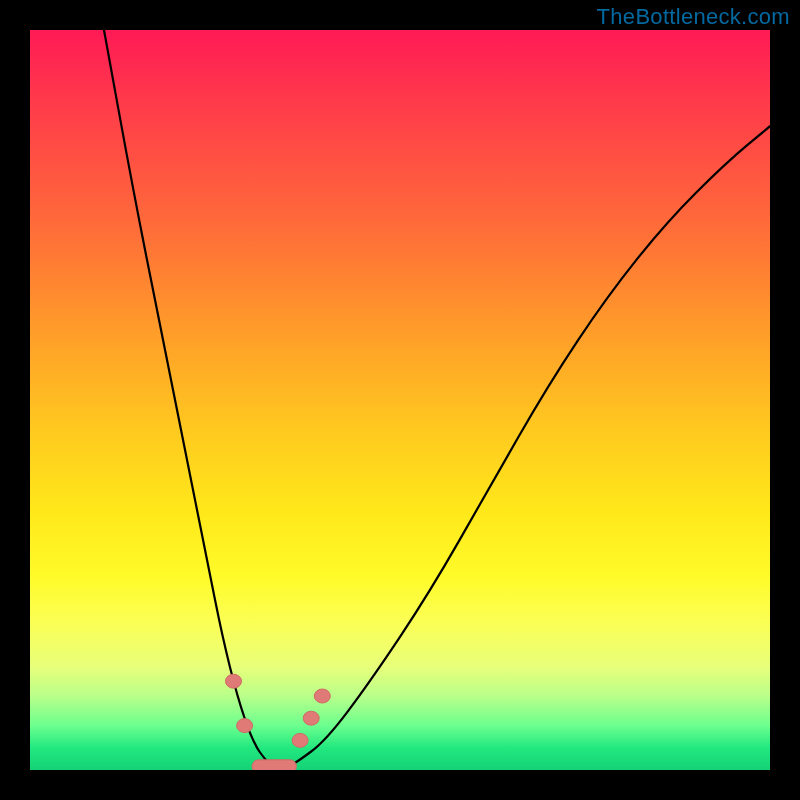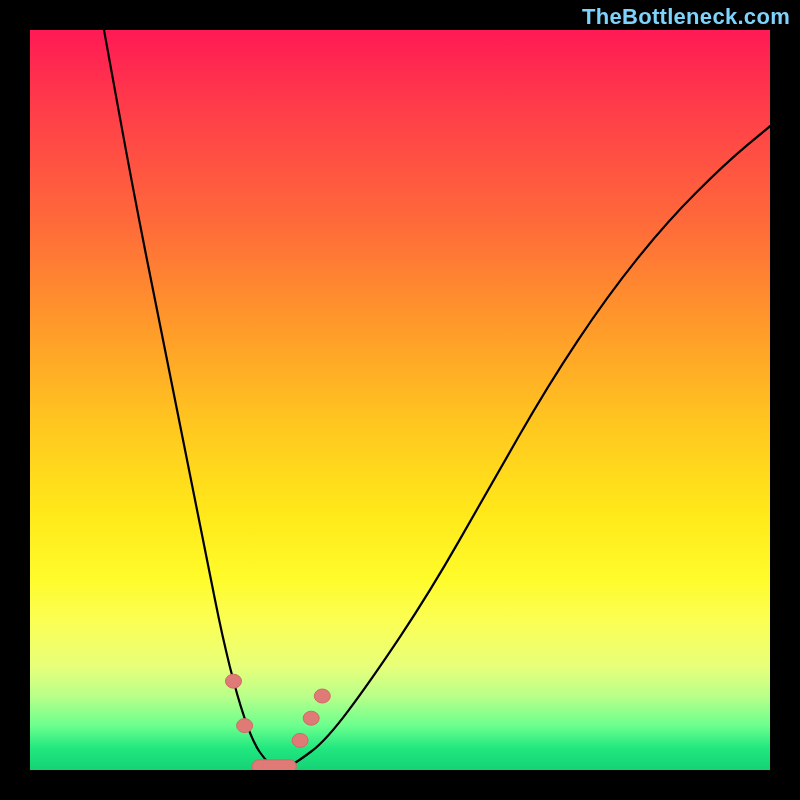--- a/index.html
+++ b/index.html
@@ -14,24 +14,24 @@
   .frame {
     position: relative;
     width: 800px;
     height: 800px;
     background: #000;
   }
   .watermark {
     position: absolute;
     top: 4px;
     right: 10px;
-    color: #7dd3fc;
+    color: #0369a1;
     font-size: 22px;
     letter-spacing: 0.3px;
-    font-weight: 700;
+    font-weight: 400;
     z-index: 10;
   }
   .plot-area {
     position: absolute;
     left: 30px;
     top: 30px;
     width: 740px;
     height: 740px;
     overflow: hidden;
   }

